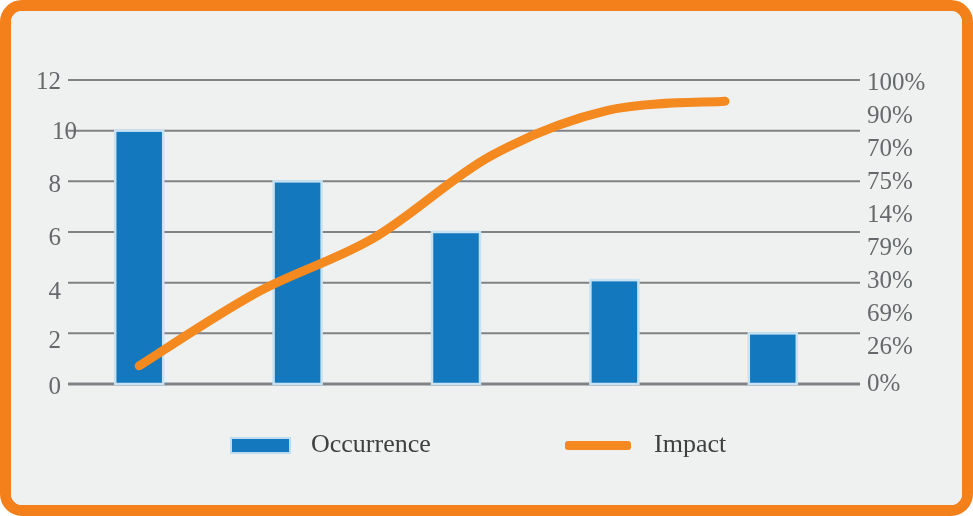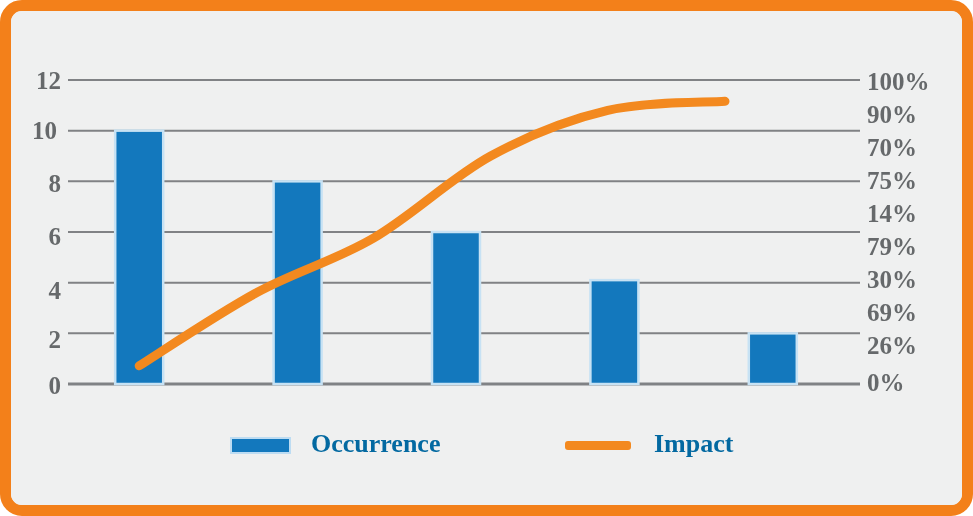--- a/index.html
+++ b/index.html
@@ -18,21 +18,20 @@
     position: absolute;
     left: 0;
     top: 0;
     width: 973px;
     height: 516px;
     box-sizing: border-box;
     border: 11px solid #f3801a;
     border-radius: 22px;
     background: #eff0f0;
     overflow: hidden;
-    font-weight: bold;
   }
   #plot-surface {
     position: absolute;
     left: 0;
     top: 0;
     width: 951px;
     height: 494px;
     background: #eff0f0;
   }
   #chart-svg {
@@ -49,21 +48,21 @@
     font-family: "Liberation Serif", serif;
   }
   .axis-label-left {
     text-align: right;
   }
   .axis-label-right {
     text-align: center;
   }
   .legend-text {
     position: absolute;
-    color: #0369a1;
+    color: #404040;
     font-size: 26px;
     line-height: 26px;
     white-space: nowrap;
     font-family: "Liberation Serif", serif;
     text-align: right;
   }
   .legend-swatch-bar {
     position: absolute;
     background: #1378bd;
     border: 2px solid #bddcf2;
@@ -97,21 +96,21 @@
           <rect x="421" y="221" width="48" height="152" fill="#1378bd" stroke="#c7e2f4" stroke-width="2.5"></rect>
           <rect x="579.4" y="269.1333333333333" width="48" height="103.86666666666667" fill="#1378bd" stroke="#c7e2f4" stroke-width="2.5"></rect>
           <rect x="737.8000000000001" y="322.3333333333333" width="48" height="50.666666666666686" fill="#1378bd" stroke="#c7e2f4" stroke-width="2.5"></rect>
         </g>
       <g id="line">
           <path d="M 128.2 354.8 C 147.7 342.6, 206.3 303.1, 245.4 281.8 C 284.4 260.5, 323.5 249.9, 362.5 227.1 C 401.6 204.3, 440.6 166.3, 479.7 145.0 C 518.7 123.7, 557.8 108.5, 596.8 99.4 C 635.9 90.3, 694.5 91.8, 714.0 90.3" fill="none" stroke="#f3891f" stroke-width="9" stroke-linecap="round"></path>
         </g>
     </svg>
 
     <div class="axis-label axis-label-left" style="left:8px; top:57px; width:42px;">12</div>
-    <div class="axis-label axis-label-left" style="left:4px; top:107px; width:42px;text-align:right;">10</div>
+    <div class="axis-label axis-label-left" style="left:24px; top:107px; width:42px;text-align:right;">10</div>
     <div class="axis-label axis-label-left" style="left:8px; top:160px; width:42px;">8</div>
     <div class="axis-label axis-label-left" style="left:8px; top:213px; width:42px;">6</div>
     <div class="axis-label axis-label-left" style="left:8px; top:267px; width:42px;">4</div>
     <div class="axis-label axis-label-left" style="left:8px; top:316px; width:42px;">2</div>
     <div class="axis-label axis-label-left" style="left:8px; top:362px; width:42px;">0</div>
 
     <div class="axis-label axis-label-right" style="left:856px; top:58px;">100%</div>
     <div class="axis-label axis-label-right" style="left:856px; top:91px;">90%</div>
     <div class="axis-label axis-label-right" style="left:856px; top:124px;">70%</div>
     <div class="axis-label axis-label-right" style="left:856px; top:157px;">75%</div>

